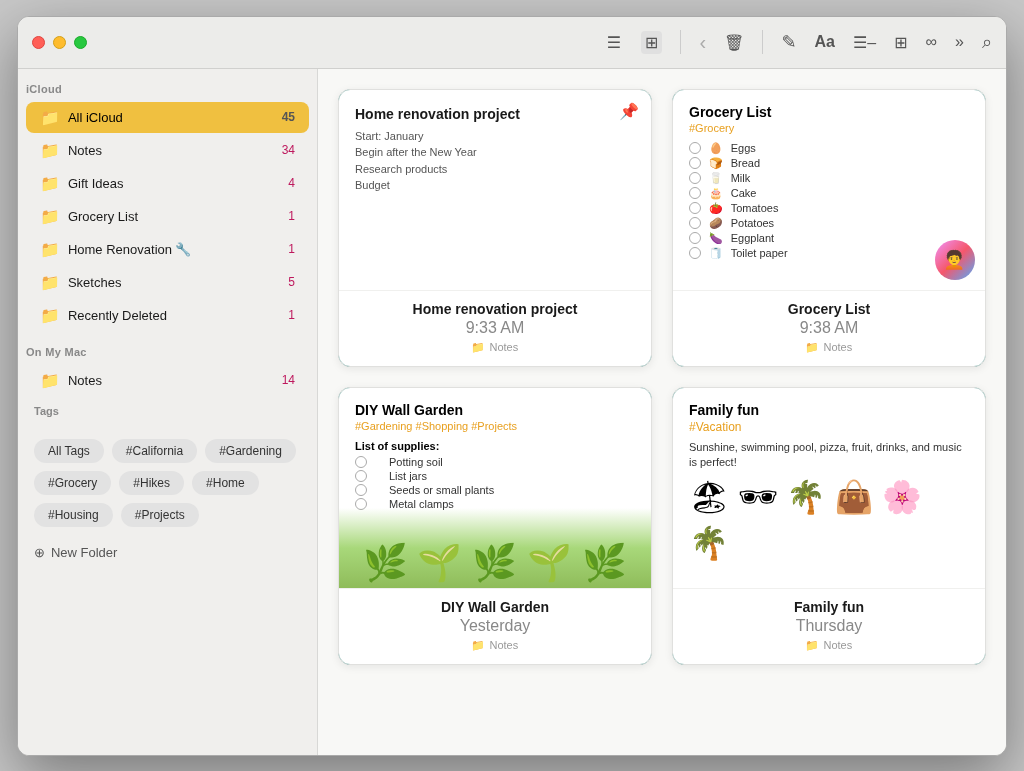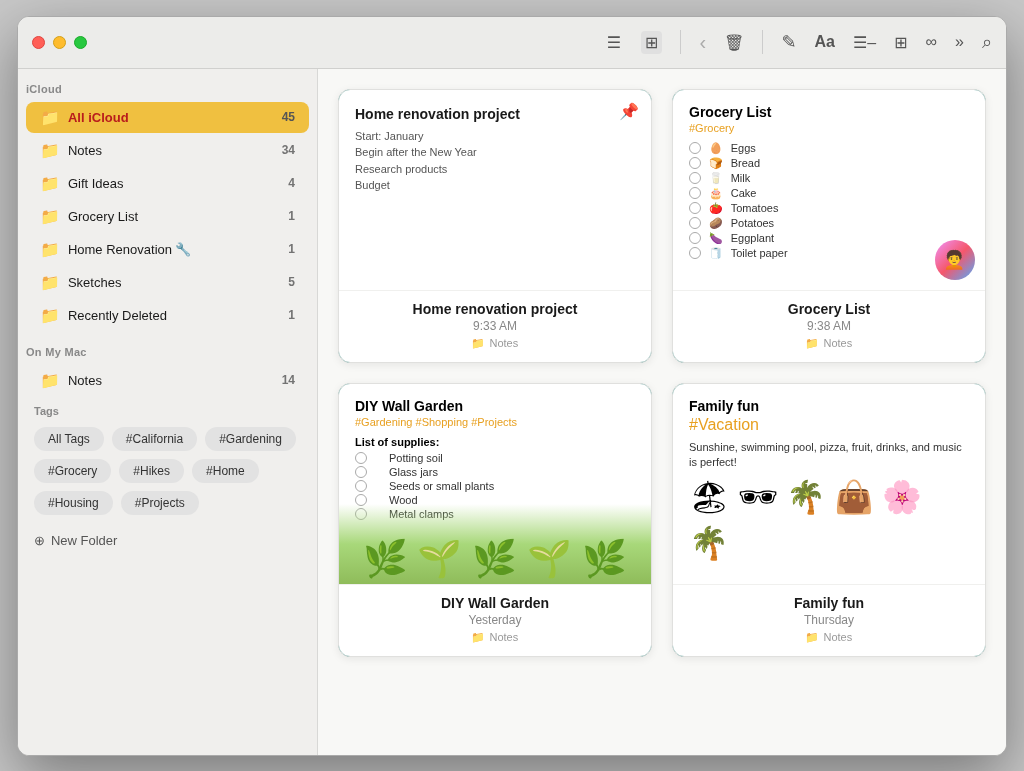--- a/index.html
+++ b/index.html
@@ -90,33 +90,33 @@
     }
     .sidebar-item.active {
       background: #f0c040;
     }
     .folder-icon { font-size: 16px; }
     .sidebar-item-label {
       font-size: 13px;
       color: #1a1a1a;
       flex: 1;
     }
-    .sidebar-item.active .sidebar-item-label { color: #b91c1c; font-weight: 700; }
+    .sidebar-item.active .sidebar-item-label { color: #000000; font-weight: 400; }
     .sidebar-badge {
       font-size: 12px;
-      color: #737373;
-      font-weight: 700;
+      color: #be185d;
+      font-weight: 400;
     }
     .sidebar-item.active .sidebar-badge { color: #555; font-weight: 600; }
     .tags-section { padding: 8px 16px; }
     .tags-label {
       font-size: 11px;
       font-weight: 600;
       color: #888;
-      margin-bottom: 10px;
+      margin-bottom: 22px;
     }
     .tags-grid {
       display: flex;
       flex-wrap: wrap;
       gap: 8px;
     }
     .tag-pill {
       background: #e2e2e2;
       border-radius: 16px;
       padding: 5px 14px;
@@ -184,21 +184,21 @@
       background: #fff;
     }
     .note-title {
       font-size: 14px;
       font-weight: 600;
       text-align: center;
       color: #1a1a1a;
       margin-bottom: 2px;
     }
     .note-time {
-      font-size: 12px;
+      font-size: 16px;
       color: #888;
       text-align: center;
       margin-bottom: 4px;
     }
     .note-folder {
       display: flex;
       align-items: center;
       justify-content: center;
       gap: 4px;
       font-size: 11px;
@@ -264,21 +264,21 @@
       justify-content: center;
       gap: 10px;
       padding-bottom: 4px;
     }
     
     .family-preview {
       padding: 14px 16px;
       position: relative;
     }
     .family-title { font-size: 14px; font-weight: 700; margin-bottom: 2px; }
-    .family-tag { font-size: 16px; color: #e8a020; margin-bottom: 6px; }
+    .family-tag { font-size: 12px; color: #e8a020; margin-bottom: 6px; }
     .family-text { font-size: 11px; color: #333; line-height: 1.4; margin-bottom: 8px; }
     .family-stickers {
       display: flex;
       gap: 8px;
       flex-wrap: wrap;
       margin-top: 4px;
     }
     .sticker { font-size: 32px; }
     
     .toolbar-icons-group {
@@ -479,29 +479,25 @@
             <div class="diy-preview">
               <div class="diy-title">DIY Wall Garden</div>
               <div class="diy-tags">#Gardening #Shopping #Projects</div>
               <div class="diy-subtitle">List of supplies:</div>
               <div class="diy-item">
                 <div class="grocery-circle"></div>
                   <span>Potting soil</span>
               </div>
               <div class="diy-item">
                 <div class="grocery-circle"></div>
-                  <span>Glass jars</span>
+                  <span>List jars</span>
               </div>
               <div class="diy-item">
                 <div class="grocery-circle"></div>
                   <span>Seeds or small plants</span>
-              </div>
-              <div class="diy-item">
-                <div class="grocery-circle"></div>
-                  <span>Wood</span>
               </div>
               <div class="diy-item">
                 <div class="grocery-circle"></div>
                   <span>Metal clamps</span>
               </div>
             </div>
             <div class="diy-plants">
               <span style="font-size:36px;">🌿</span>
               <span style="font-size:36px;">🌱</span>
               <span style="font-size:36px;">🌿</span>

